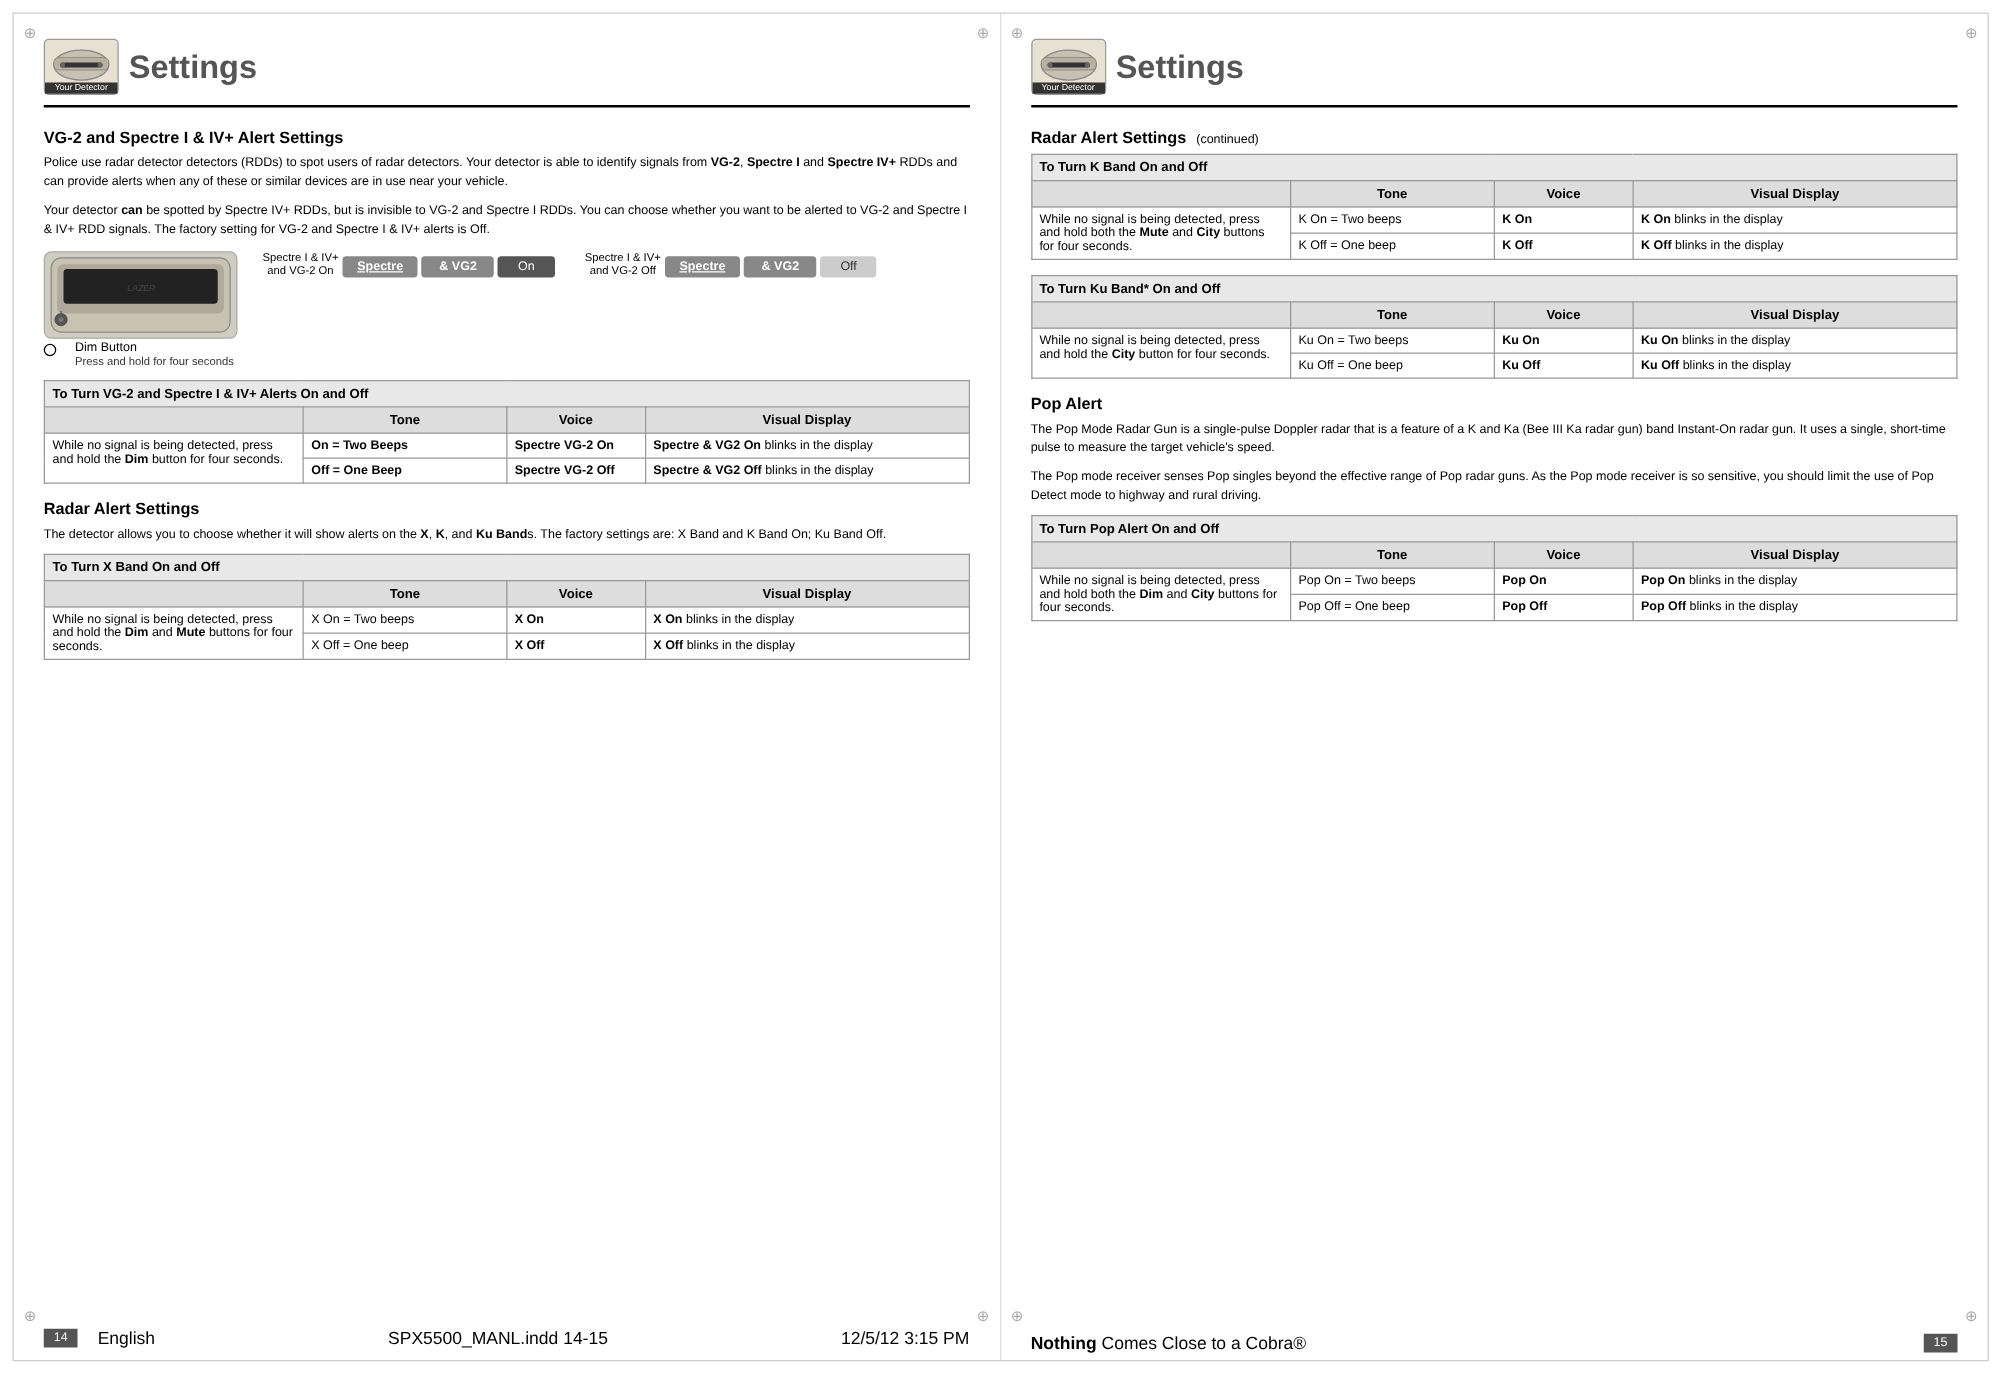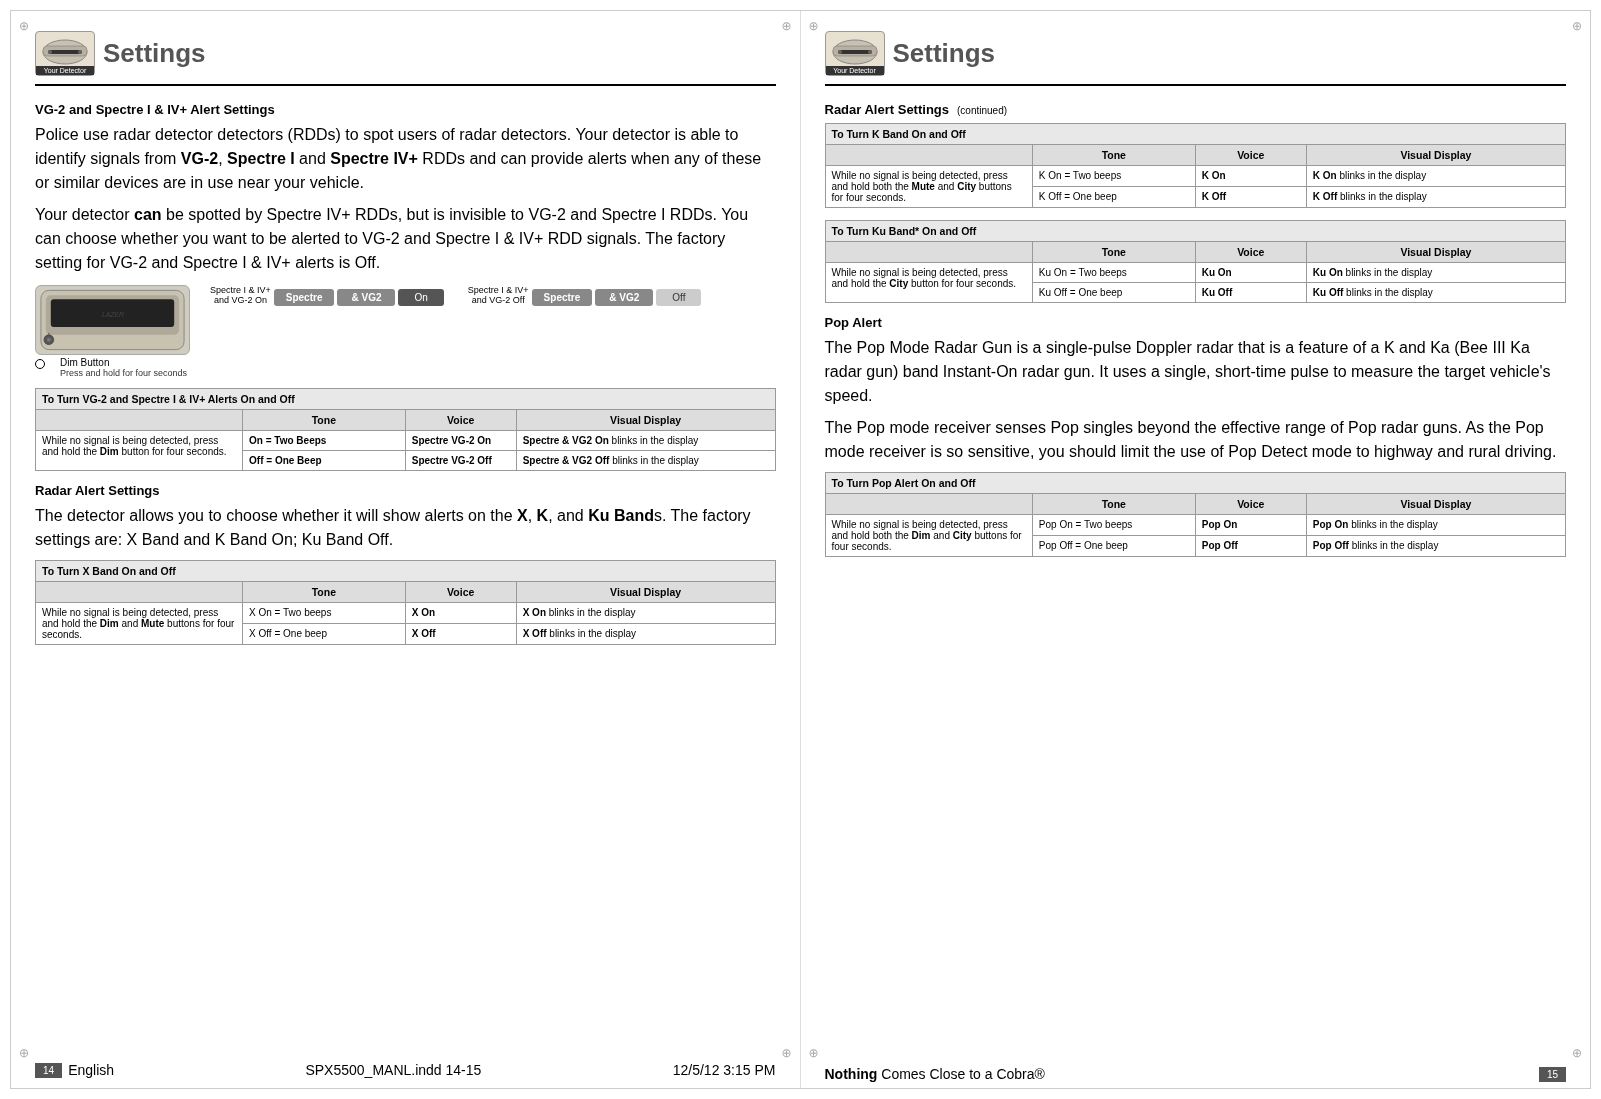--- a/index.html
+++ b/index.html
@@ -58,21 +58,21 @@
       font-size: 26px;
       font-weight: bold;
       color: #555;
     }
     .section-title {
       font-size: 13px;
       font-weight: bold;
       margin-bottom: 6px;
     }
     .body-text {
-      font-size: 16px;
+      font-size: 10px;
       line-height: 1.5;
       margin-bottom: 8px;
     }
     .body-text b { font-weight: bold; }
     .button-col {
       display: flex;
       align-items: center;
       gap: 3px;
     }
     .button-col-label {
@@ -80,20 +80,21 @@
       text-align: center;
       margin-bottom: 4px;
     }
     .btn-spectre {
       background: #888;
       color: #fff;
       padding: 3px 12px;
       border-radius: 3px;
       font-size: 10px;
       font-weight: bold;
+      text-decoration: underline;
     }
     .btn-vg2 {
       background: #888;
       color: #fff;
       padding: 3px 14px;
       border-radius: 3px;
       font-size: 10px;
       font-weight: bold;
     }
     .btn-on {
@@ -304,21 +305,21 @@
         <tr>
           <td>X Off = One beep</td>
           <td><b>X Off</b></td>
           <td><b>X Off</b> blinks in the display</td>
         </tr>
       </tbody>
         </table>
     </div>
 
     <div style="position:absolute;bottom:10px;left:24px;right:24px;display:flex;justify-content:space-between;align-items:center;">
-      <div style="display:flex;align-items:center;gap:6px;">
+      <div style="display:flex;align-items:center;gap:16px;">
         <span class="page-num-left">14</span>
         <span class="footer-text">English</span>
       </div>
       <div class="footer-text">SPX5500_MANL.indd   14-15</div>
       <div class="footer-text">12/5/12   3:15 PM</div>
     </div>
   </div>
 
   <div class="right-page">
 

